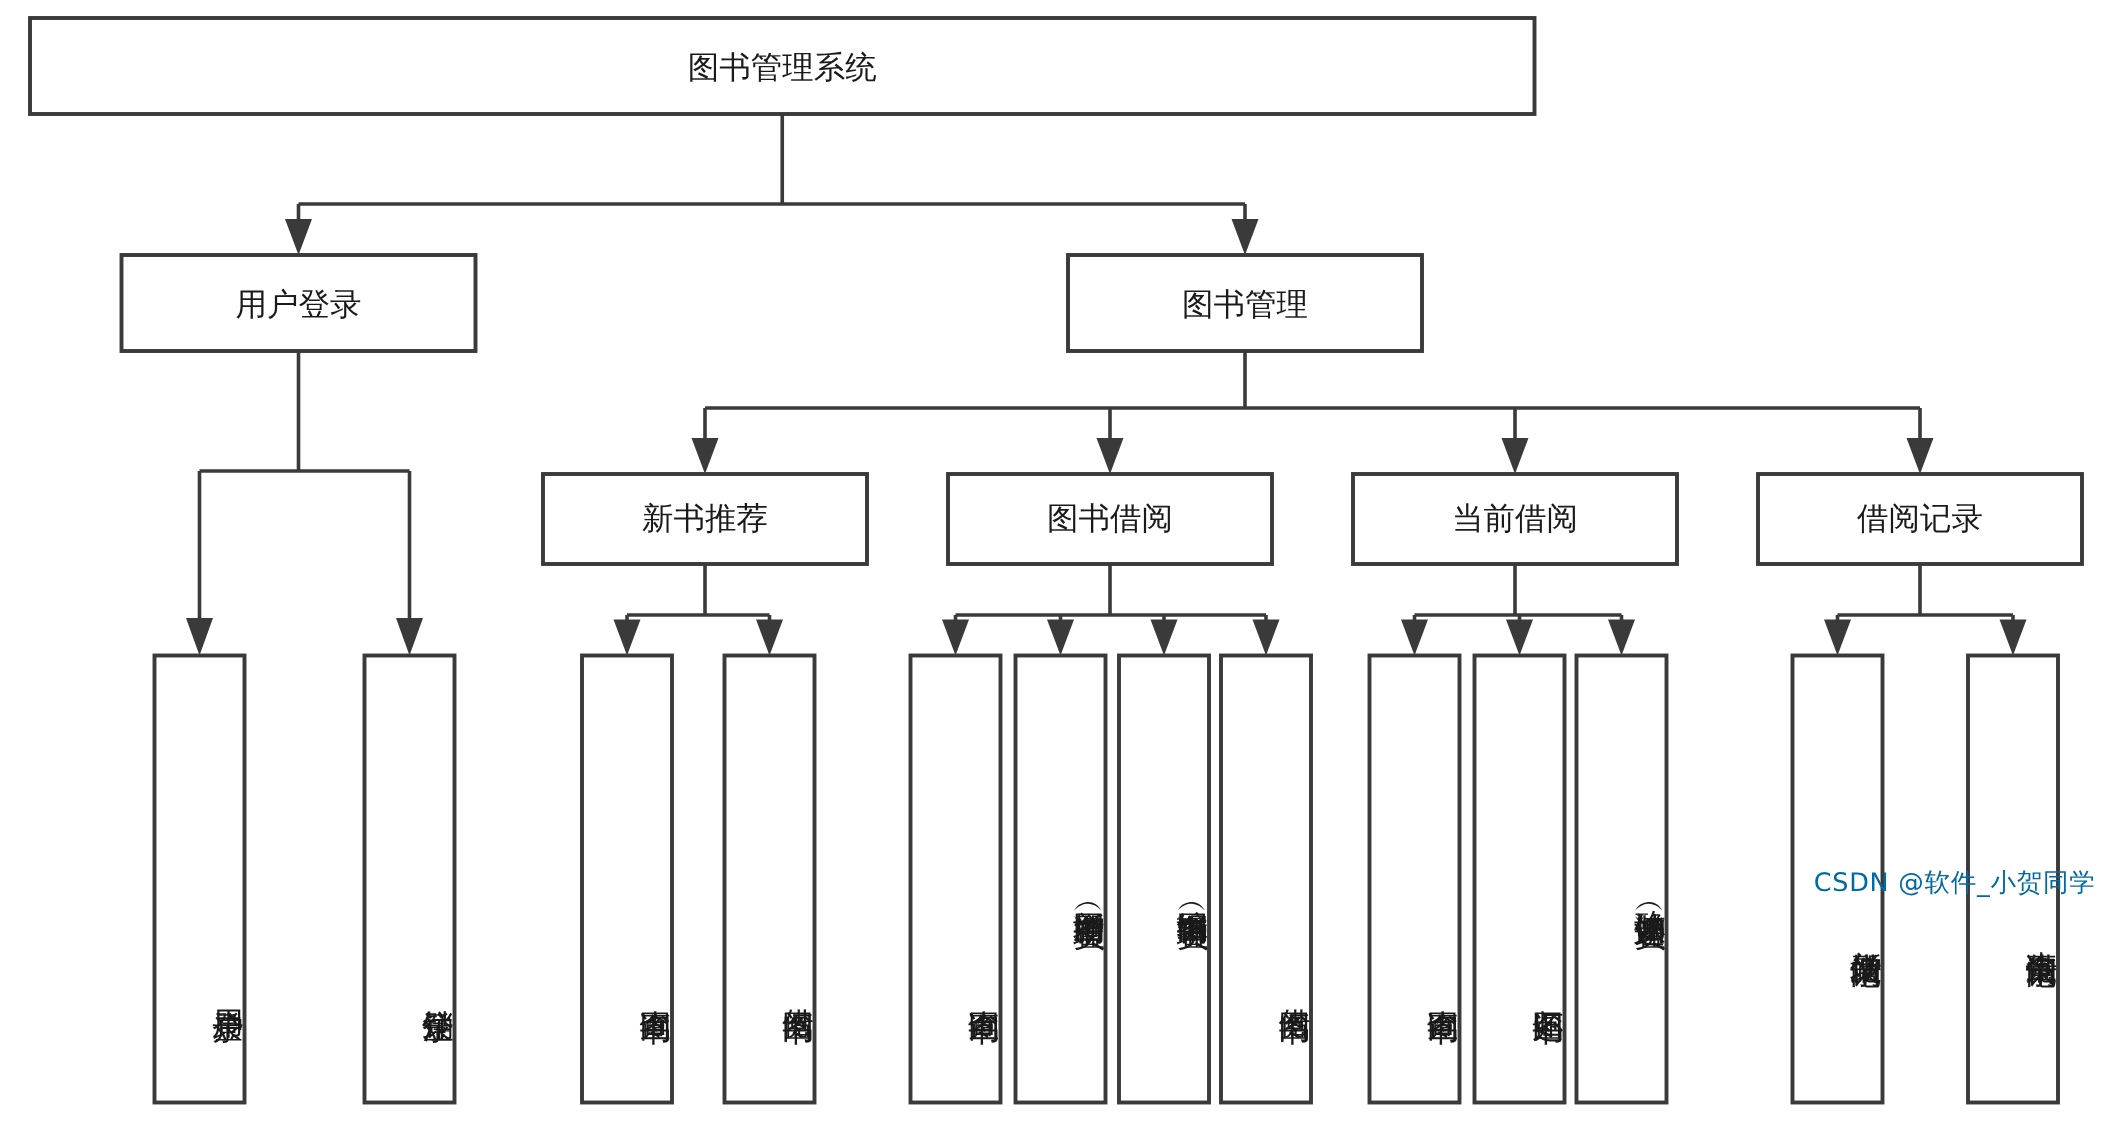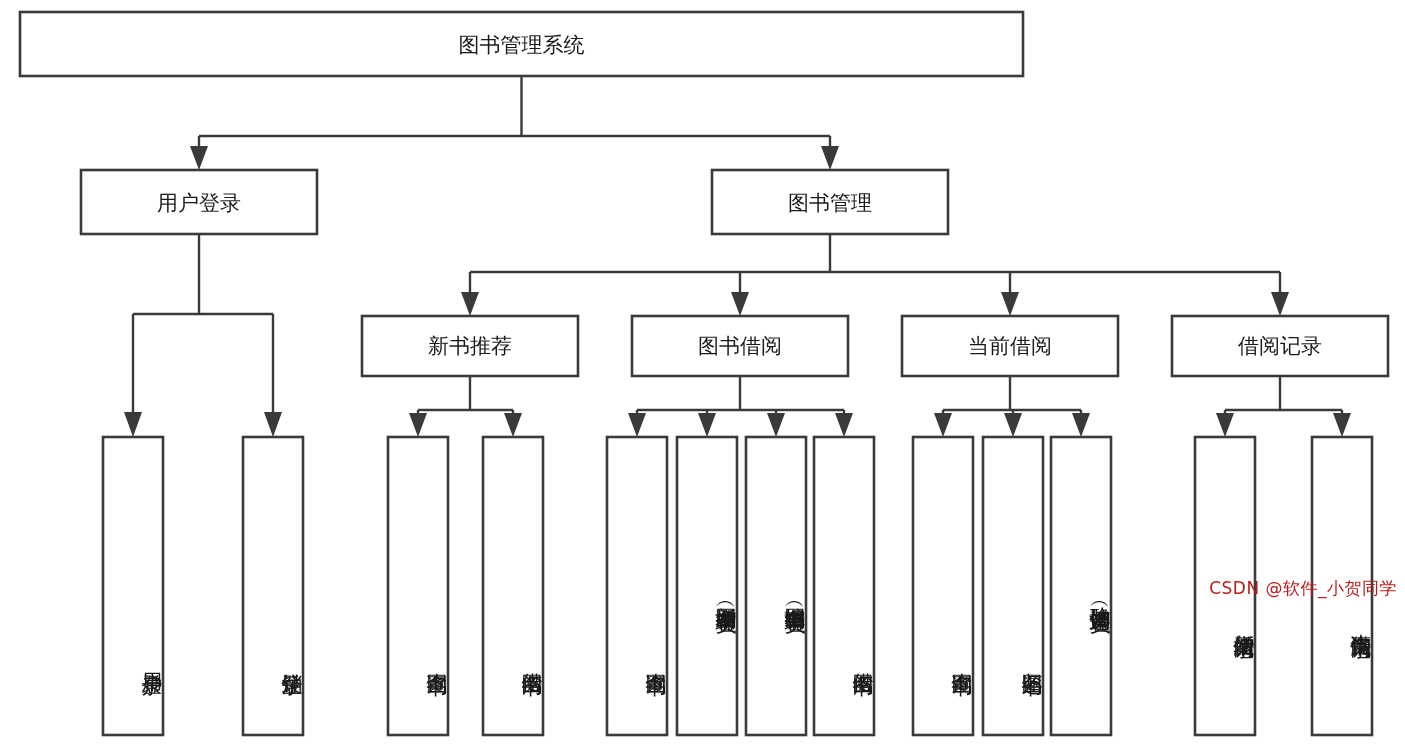--- a/index.html
+++ b/index.html
@@ -64,21 +64,21 @@
     display: flex;
     align-items: flex-start;
     justify-content: center;
   }
   .watermark {
     position: absolute;
     right: 8px;
     bottom: 2px;
     font-family: "DejaVu Sans", "Liberation Sans", sans-serif;
     font-size: 17px;
-    color: #b91c1c;
+    color: #0369a1;
     white-space: nowrap;
     letter-spacing: 0.5px;
   }
 </style>
 </head>
 <body>
 
 <div id="diagram-root">
 
   <svg class="diagram" viewBox="0 0 1405 747" xmlns="http://www.w3.org/2000/svg">

